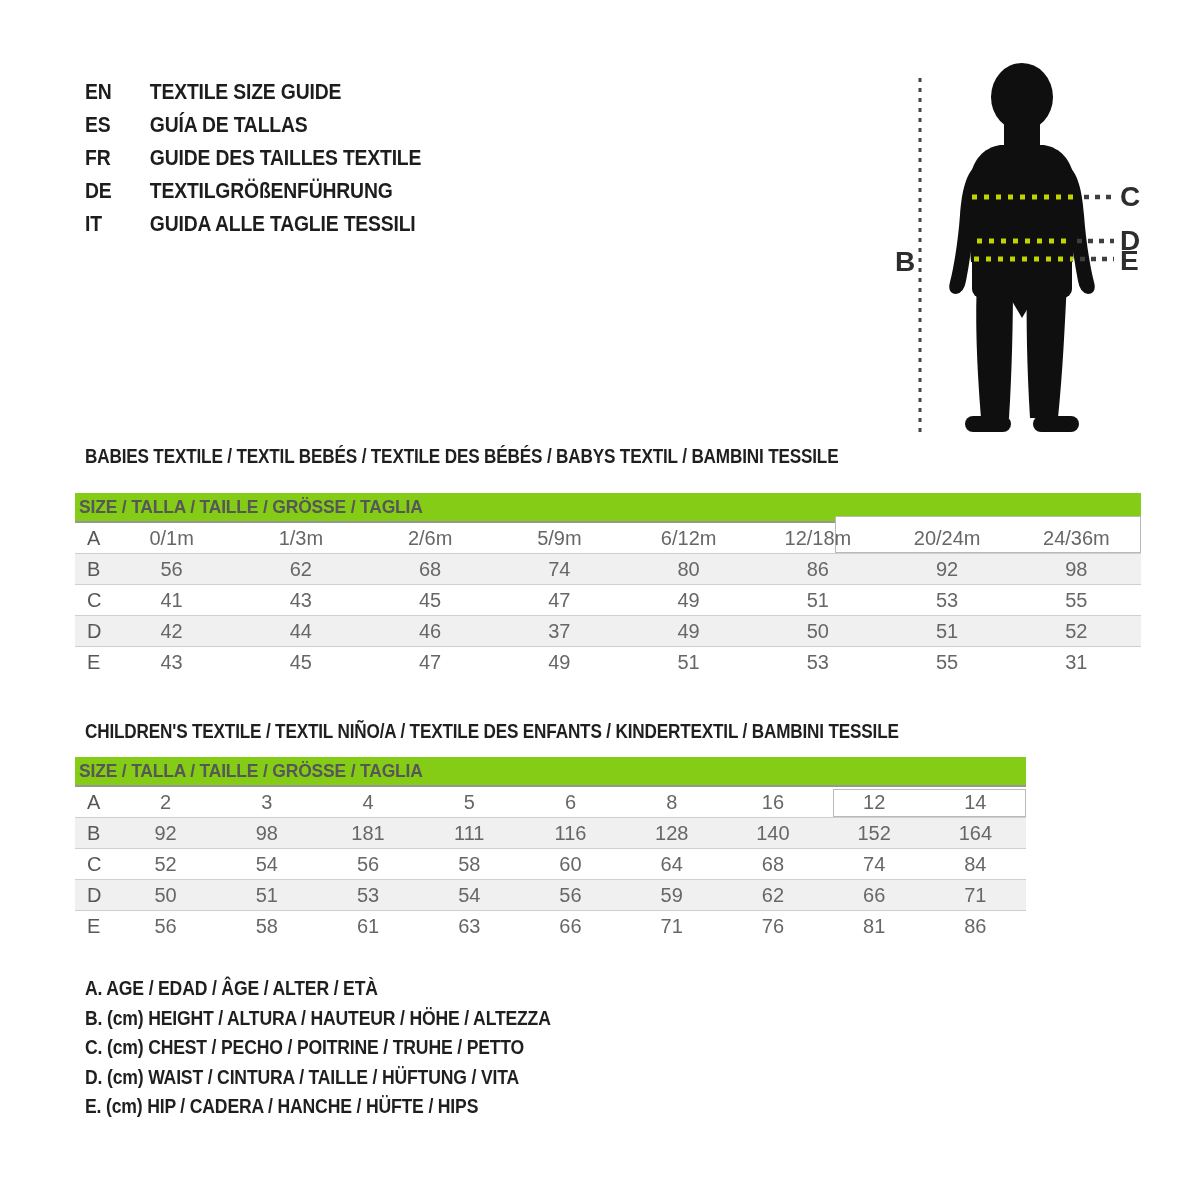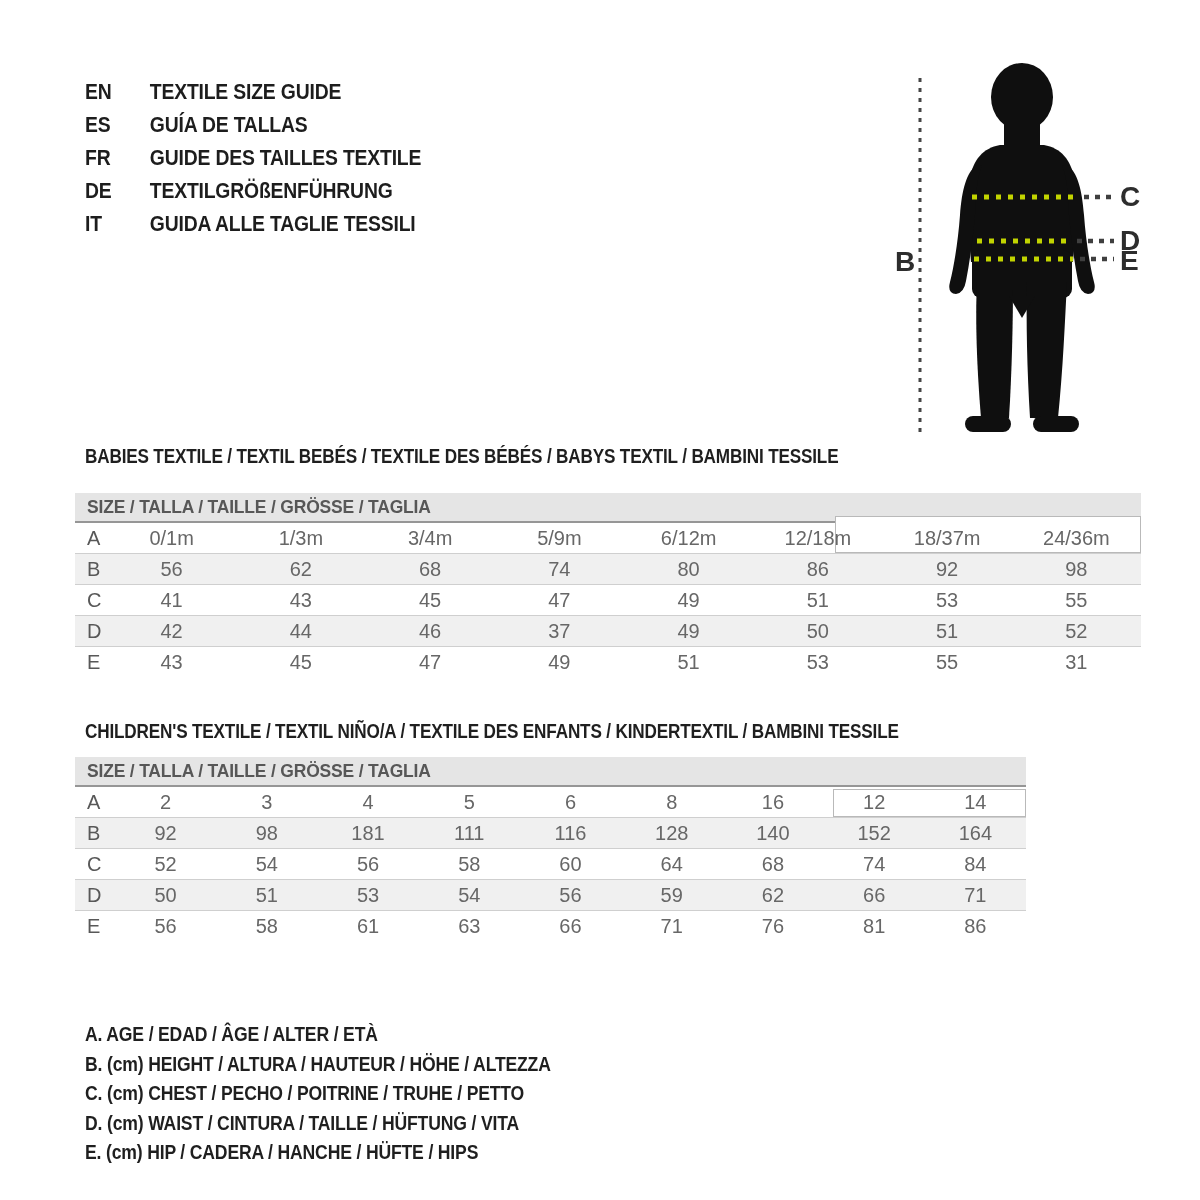--- a/index.html
+++ b/index.html
@@ -16,39 +16,39 @@
   .figure-svg{position:absolute;left:880px;top:50px;}
   .measure-letter{font-size:28px;font-weight:600;fill:#2d2d2d;}
   
   .section-title{
     position:absolute;left:85px;font-size:19.5px;font-weight:700;color:#1f1f1f;
     white-space:nowrap;transform:scaleX(0.88);transform-origin:left center;letter-spacing:-0.2px;
   }
   
   .tbl-wrap{position:absolute;left:75px;}
   .tbl-head{
-    position:relative;z-index:0;height:28px;background:#e5e5e5;border-bottom:2px solid #969696;
-    line-height:28px;padding-left:12px;box-sizing:content-box;
+    position:relative;z-index:0;height:28px;background:#84cc16;border-bottom:2px solid #969696;
+    line-height:28px;padding-left:4px;box-sizing:content-box;
   }
   .tbl-head span{
     display:inline-block;font-size:19px;font-weight:700;color:#575757;letter-spacing:-0.2px;
     transform:scaleX(0.92);transform-origin:left center;white-space:nowrap;
   }
   table.sizes{
     position:relative;z-index:2;border-collapse:collapse;table-layout:fixed;width:100%;
   }
   table.sizes td{
     height:30px;text-align:center;font-size:20px;color:#676767;padding:0;
     white-space:nowrap;overflow:hidden;background:transparent;
   }
   table.sizes td.rl{text-align:left;padding-left:12px;color:#585858;}
   table.sizes tr.shade td{background:#f0f0f0;border-top:1px solid #cfcfcf;border-bottom:1px solid #cfcfcf;}
   .hl-box{position:absolute;z-index:1;background:#ffffff;border:1px solid #b9b9b9;box-sizing:border-box;}
   
-  .legend{position:absolute;left:85px;top:1020px;}
+  .legend{position:absolute;left:85px;top:974px;}
   .legend-row{
     height:29.5px;line-height:29.5px;font-size:20px;font-weight:700;color:#1f1f1f;
     white-space:nowrap;transform:scaleX(0.88);transform-origin:left center;letter-spacing:-0.2px;
   }
 </style>
 </head>
 <body>
 
 <div class="page">
 
@@ -115,25 +115,25 @@
     <div class="hl-box" style="left:760px;top:23px;width:306px;height:37px;"></div>
     <table class="sizes">
       <colgroup>
           <col style="width:32px">
         </colgroup>
       <tbody>
           <tr>
             <td class="rl">A</td>
             <td>0/1m</td>
             <td>1/3m</td>
-            <td>3/4m</td>
+            <td>2/6m</td>
             <td>5/9m</td>
             <td>6/12m</td>
             <td>12/18m</td>
-            <td>18/37m</td>
+            <td>20/24m</td>
             <td>24/36m</td>
           </tr>
           <tr class="shade">
             <td class="rl">B</td>
             <td>56</td>
             <td>62</td>
             <td>68</td>
             <td>74</td>
             <td>80</td>
             <td>86</td>

